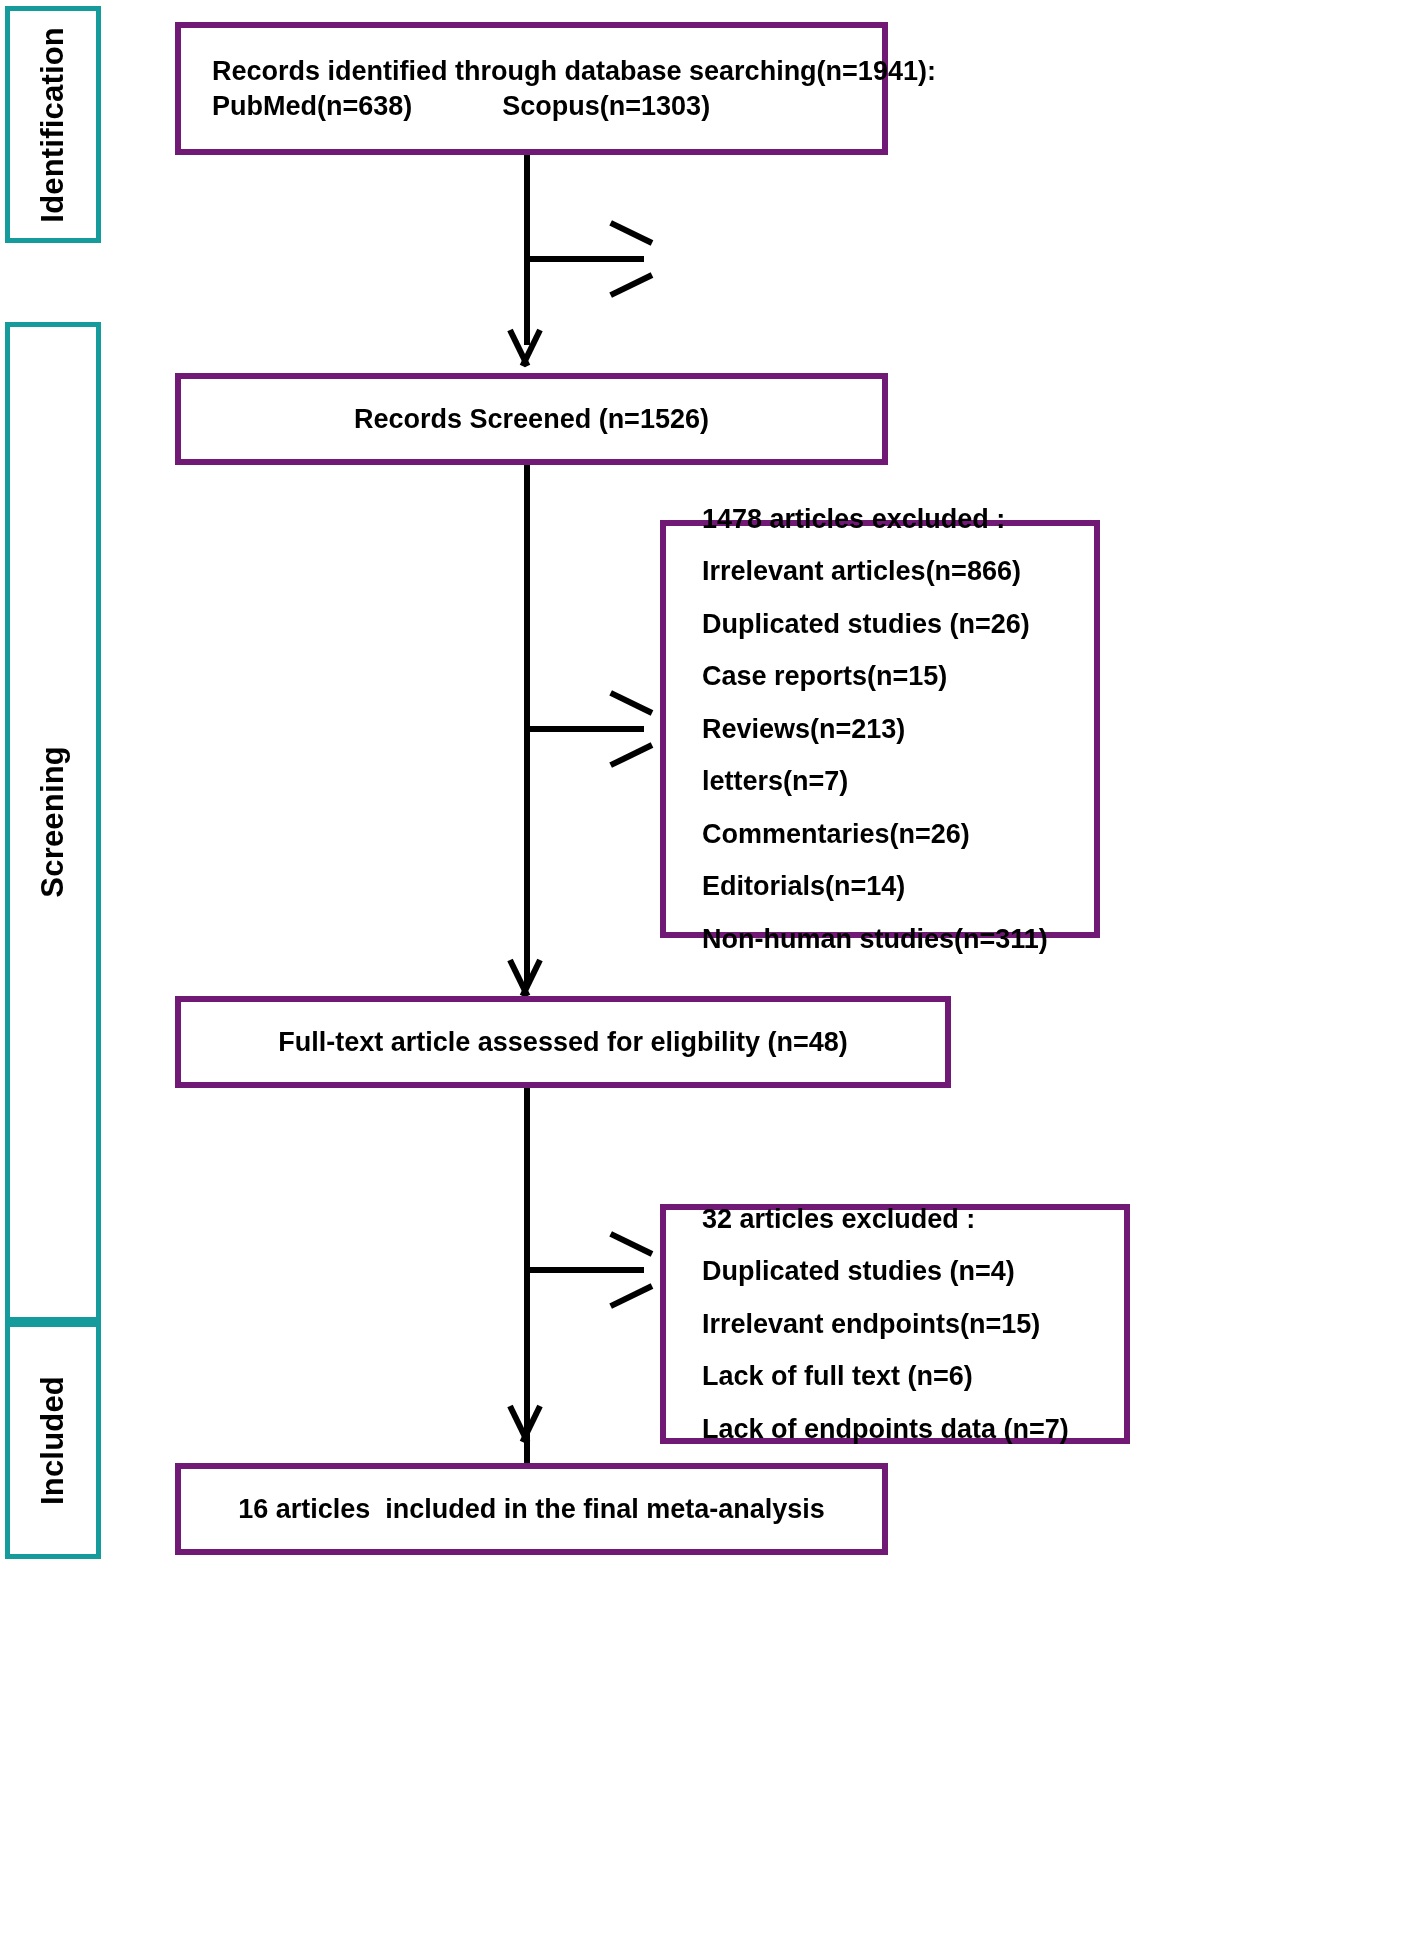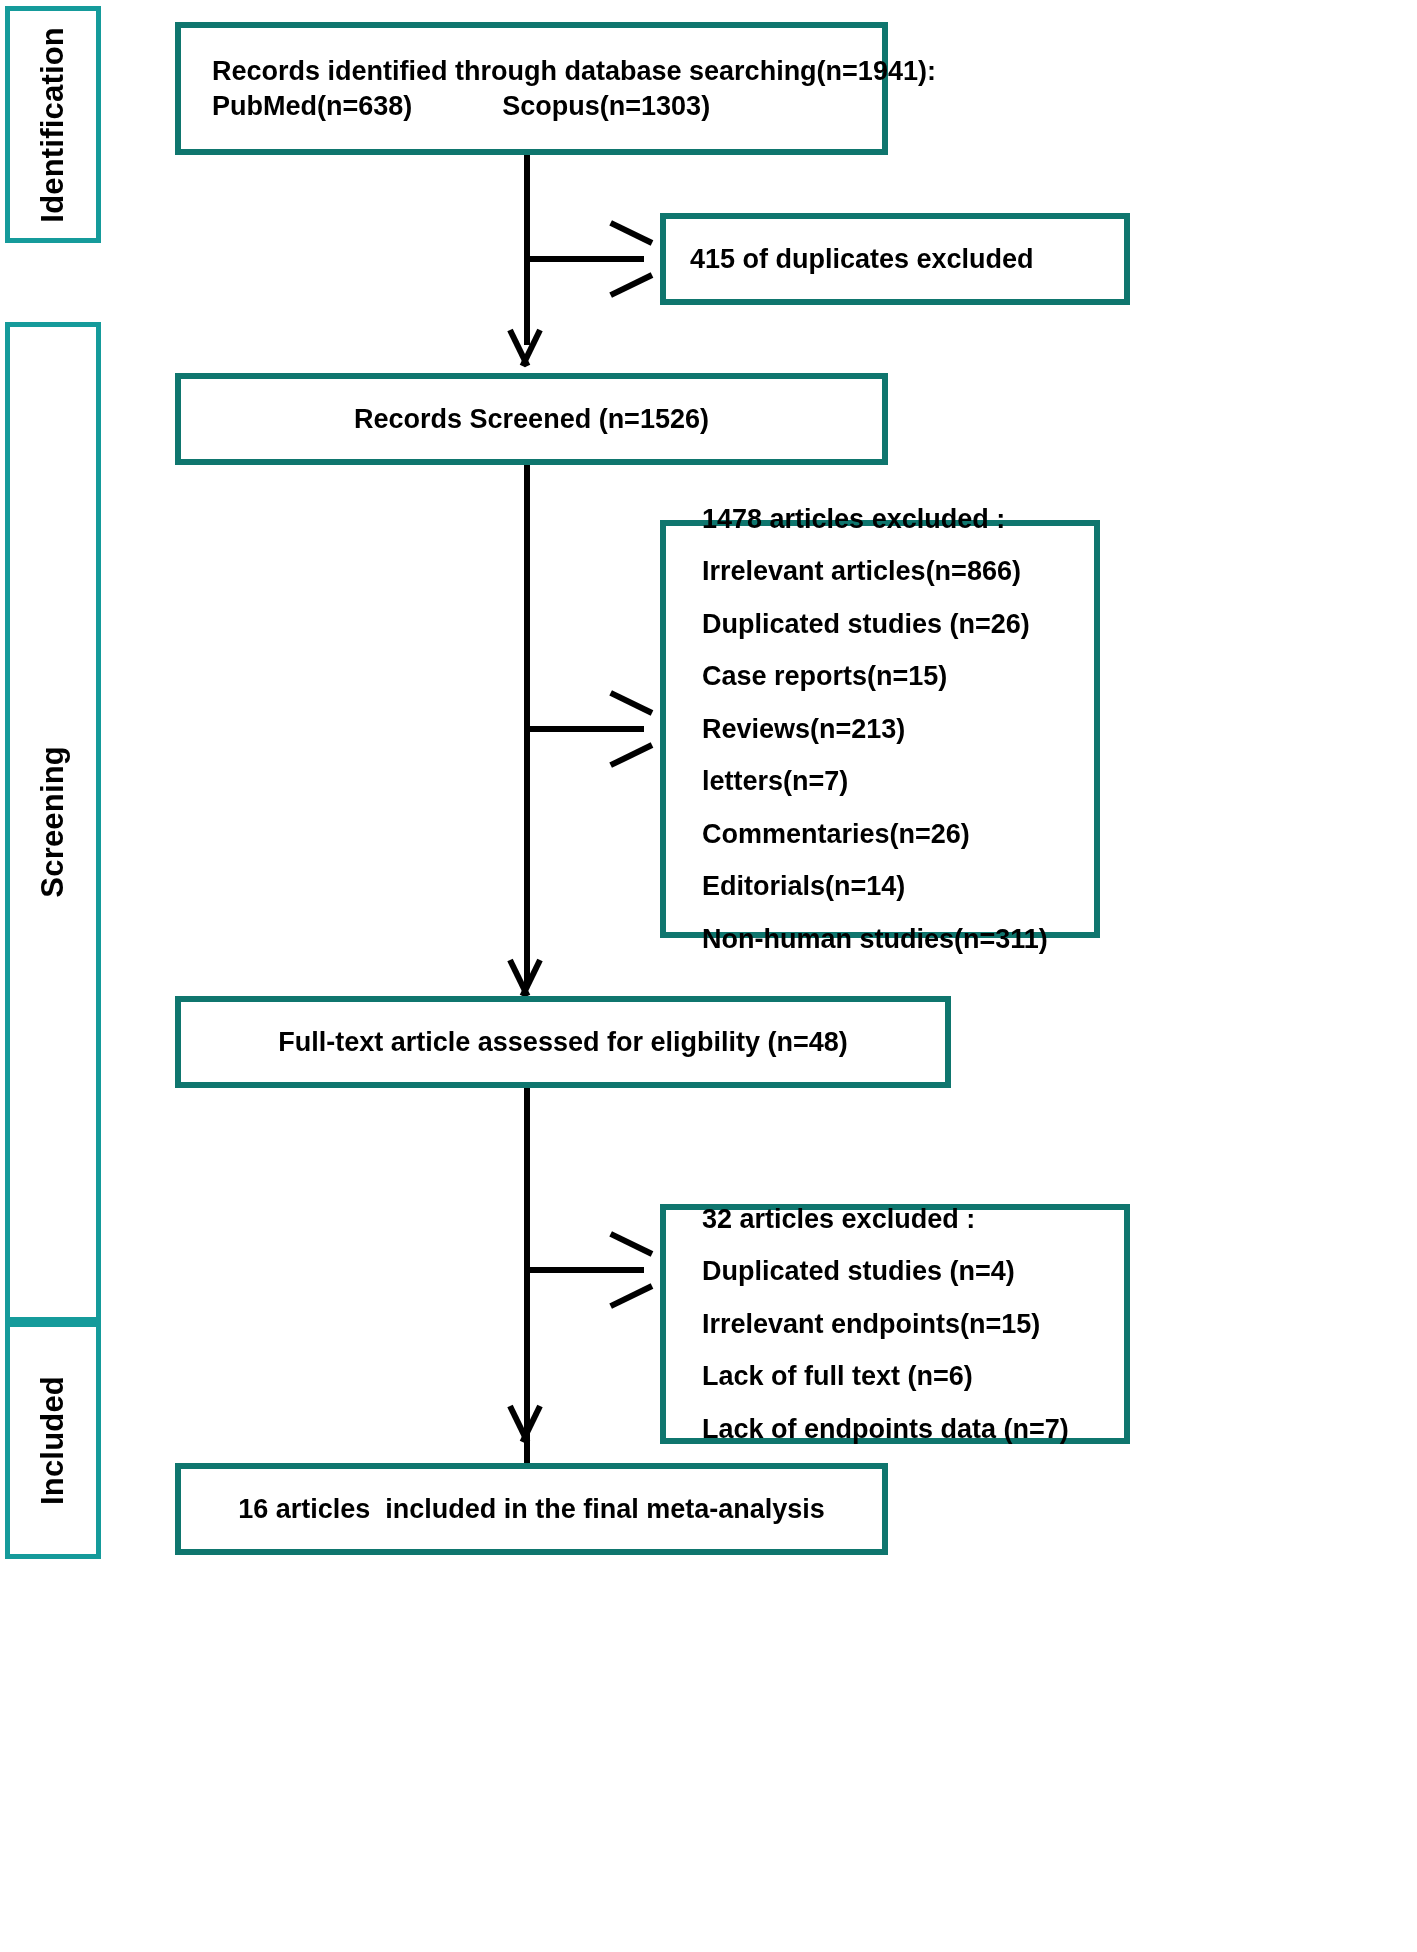--- a/index.html
+++ b/index.html
@@ -35,21 +35,21 @@
     font-size: 31px;
     letter-spacing: 0.2px;
     color: #000000;
     white-space: nowrap;
   }
 
   
   .flow-box {
     position: absolute;
     box-sizing: border-box;
-    border: 6px solid #0f766e;
+    border: 6px solid #701a75;
     background: #ffffff;
     color: #000000;
     font-weight: bold;
   }
   .flow-box .inner {
     width: 100%;
     height: 100%;
     display: flex;
     flex-direction: column;
     justify-content: center;
@@ -151,25 +151,20 @@
       <div class="line">PubMed(n=638)            Scopus(n=1303)</div>
     </div>
   </div>
 
   <div class="vline" style="left:524px; top:155px; height:190px;"></div>
   <div class="arrow-down" style="left:503px; top:330px;"></div>
 
   <div class="hline" style="left:524px; top:256px; width:120px;"></div>
   <div class="arrow-right" style="left:612px; top:236px;"></div>
 
-  <div class="flow-box" style="left:660px; top:213px; width:470px; height:92px;">
-    <div class="inner" style="align-items:flex-start; padding-left:24px;">
-      <div class="line">415 of duplicates excluded</div>
-    </div>
-  </div>
 
   <div class="flow-box centered" style="left:175px; top:373px; width:713px; height:92px;">
     <div class="inner">
       <div class="line">Records Screened (n=1526)</div>
     </div>
   </div>
 
   <div class="vline" style="left:524px; top:465px; height:520px;"></div>
   <div class="arrow-down" style="left:503px; top:960px;"></div>
 

